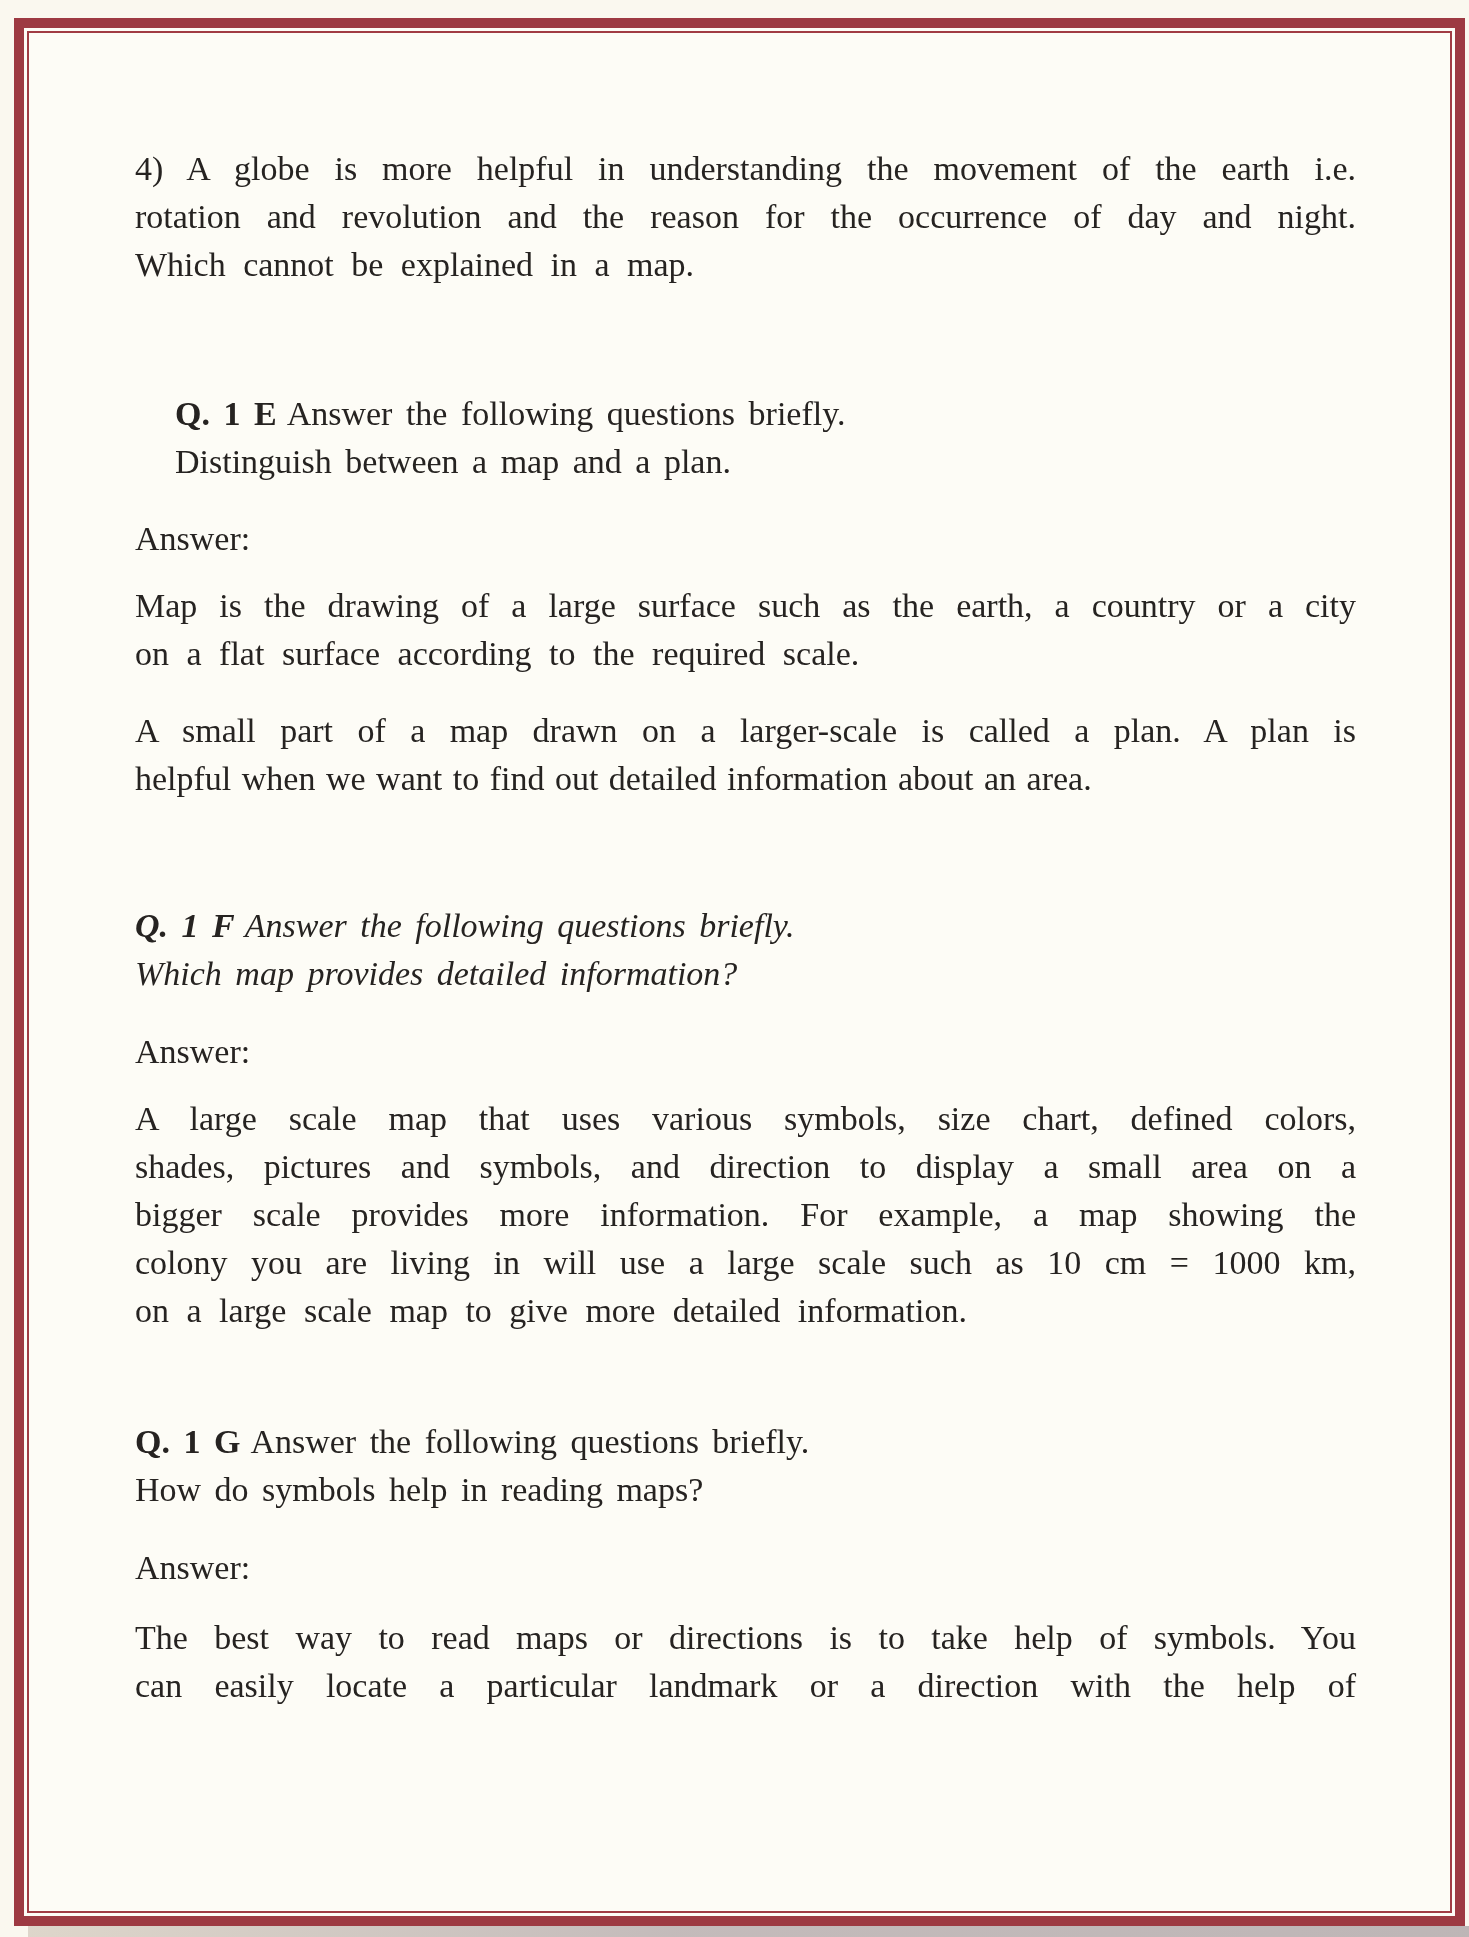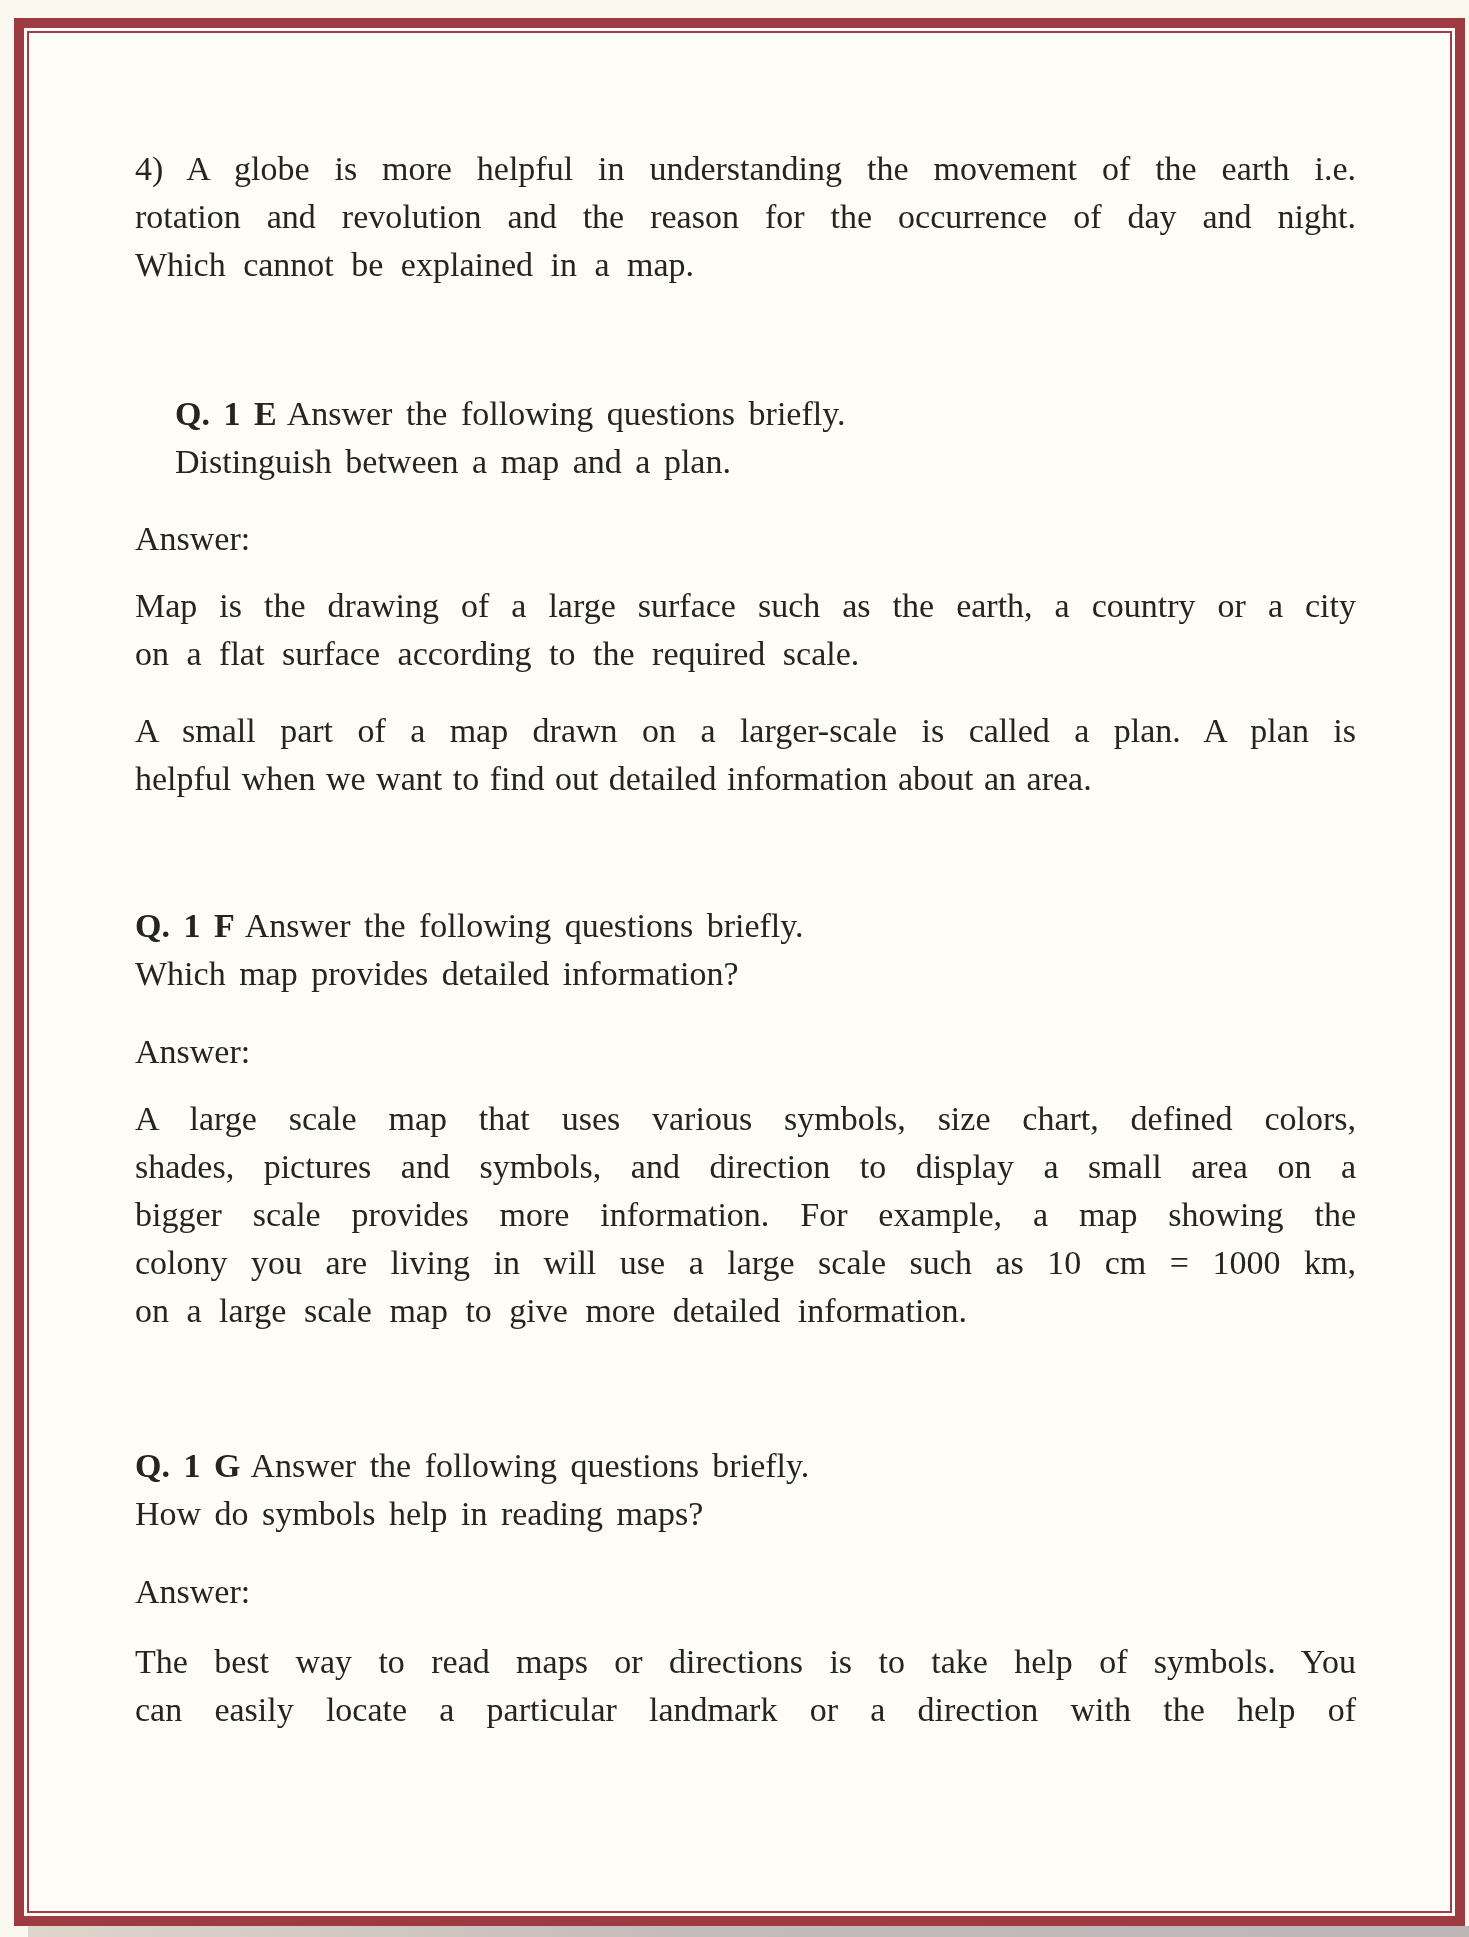--- a/index.html
+++ b/index.html
@@ -48,24 +48,24 @@
   .wide{
     word-spacing:9px;
   }
   .qhead .line{word-spacing:5px;}
   .qlabel{font-weight:bold;margin-right:10px;}
   .intro{margin-top:145px;}
   .mt-q1e{margin-top:101px;margin-left:40px;}
   .mt-ans-e{margin-top:29px;}
   .mt-p1e{margin-top:19px;}
   .mt-p2e{margin-top:29px;}
-  .mt-q1f{margin-top:99px;}
+  .mt-q1f{margin-top:99px;font-style:italic;}
   .mt-ans-f{margin-top:30px;}
   .mt-p1f{margin-top:19px;}
-  .mt-q1g{margin-top:107px;}
+  .mt-q1g{margin-top:83px;}
   .mt-ans-g{margin-top:30px;}
   .mt-p1g{margin-top:22px;}
 </style>
 </head>
 <body>
 
 <div class="frame">
   <div class="frame-inner"></div>
 </div>
 

